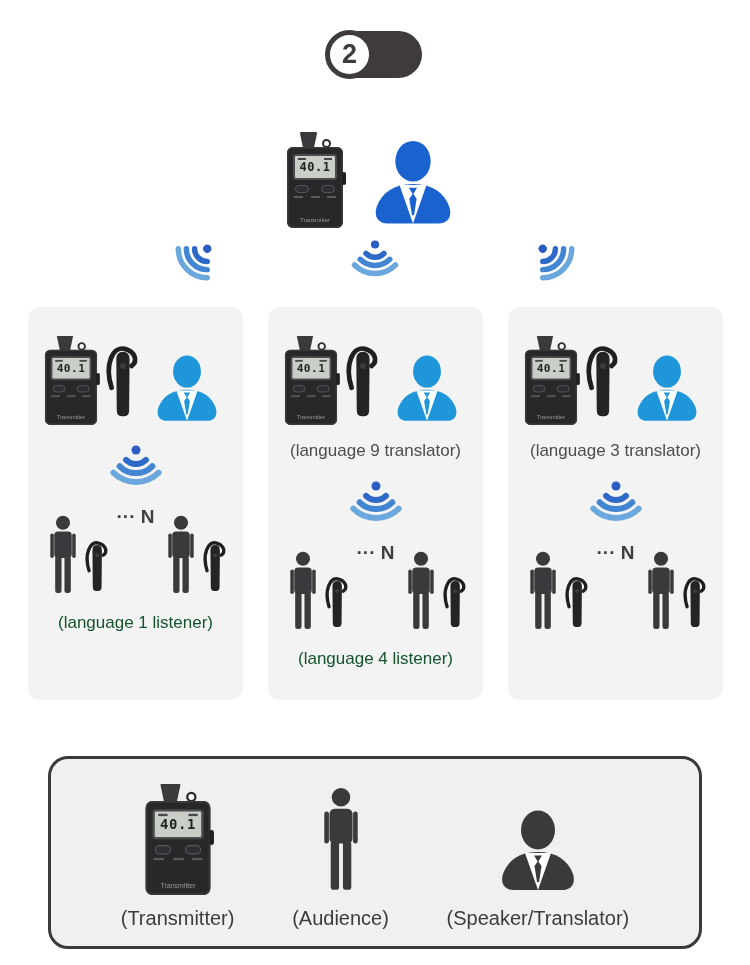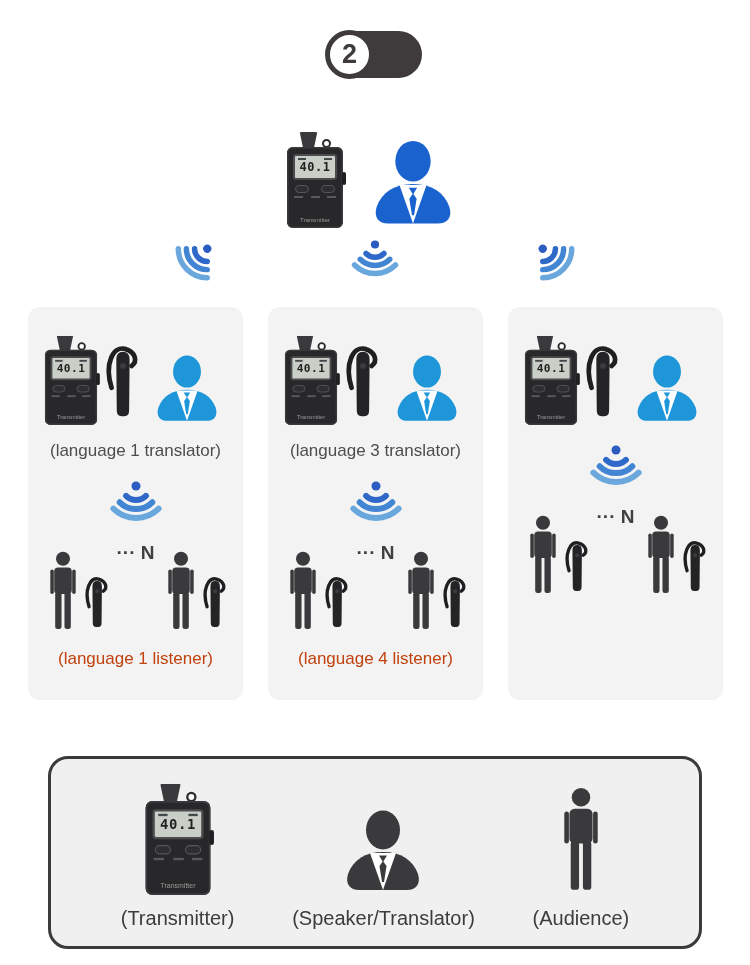--- a/index.html
+++ b/index.html
@@ -53,21 +53,21 @@
   .cards { position:absolute; top:307px; left:28px; display:flex; gap:25px; }
   .card { width:215px; height:393px; background:#f3f3f3; border-radius:12px; display:flex;
     flex-direction:column; align-items:center; }
   .card-devices { display:flex; align-items:flex-end; gap:5px; margin-top:20px; height:98px; }
   .card-devices .dev-box { width:54px; height:92px; }
   .card-label { margin-top:16px; font-size:17px; color:#4d4d4d; }
   .card-wifi { margin-top:16px; width:64px; height:50px; }
   .listeners { display:flex; align-items:flex-end; margin-top:14px; height:92px; }
   .listener-group { display:flex; align-items:flex-end; }
   .n-label { font-size:19px; font-weight:bold; color:#3f3f3f; margin:0 7px; align-self:flex-start; line-height:1; padding-top:2px; }
-  .listener-label { margin-top:16px; font-size:17px; color:#c2410c; }
+  .listener-label { margin-top:16px; font-size:17px; color:#14532d; }
 
   
   .legend { position:absolute; top:756px; left:48px; width:654px; height:193px; background:#f0f0f0;
     border:3px solid #3a3a3a; border-radius:20px; display:flex; align-items:flex-end;
     justify-content:space-evenly; padding:0 12px 16px; }
   .legend-item { display:flex; flex-direction:column; align-items:center; }
   .legend-icon-area { height:122px; display:flex; align-items:flex-end; justify-content:center; margin-bottom:12px; }
   .legend-label { font-size:20px; color:#3c3c3c; }
   .legend .dev-box { width:66px; height:114px; }
 
@@ -192,21 +192,20 @@
             <div class="dev-side"></div>
           </div>
         </div>
         <svg width="38" height="82">
             <use href="#sym-earpiece"></use>
           </svg>
         <svg class="person-blue-light" width="82" height="74">
             <use href="#sym-businessman"></use>
           </svg>
       </div>
-      <div class="card-label">(language 1 translator)</div>
       <svg class="card-wifi">
           <use href="#sym-wifi"></use>
         </svg>
       <div class="listeners">
         <div class="listener-group">
           <svg class="person-dark" width="40" height="82">
               <use href="#sym-person"></use>
             </svg>
           <svg width="27" height="58">
               <use href="#sym-earpiece"></use>
@@ -253,21 +252,21 @@
             <div class="dev-side"></div>
           </div>
         </div>
         <svg width="38" height="82">
             <use href="#sym-earpiece"></use>
           </svg>
         <svg class="person-blue-light" width="82" height="74">
             <use href="#sym-businessman"></use>
           </svg>
       </div>
-      <div class="card-label">(language 3 translator)</div>
+      <div class="card-label">(language 9 translator)</div>
       <svg class="card-wifi">
           <use href="#sym-wifi"></use>
         </svg>
       <div class="listeners">
         <div class="listener-group">
           <svg class="person-dark" width="40" height="82">
               <use href="#sym-person"></use>
             </svg>
           <svg width="27" height="58">
               <use href="#sym-earpiece"></use>
@@ -314,20 +313,21 @@
             <div class="dev-side"></div>
           </div>
         </div>
         <svg width="38" height="82">
             <use href="#sym-earpiece"></use>
           </svg>
         <svg class="person-blue-light" width="82" height="74">
             <use href="#sym-businessman"></use>
           </svg>
       </div>
+      <div class="card-label">(language 3 translator)</div>
       <svg class="card-wifi">
           <use href="#sym-wifi"></use>
         </svg>
       <div class="listeners">
         <div class="listener-group">
           <svg class="person-dark" width="40" height="82">
               <use href="#sym-person"></use>
             </svg>
           <svg width="27" height="58">
               <use href="#sym-earpiece"></use>
@@ -375,30 +375,30 @@
             <div class="dev-side"></div>
           </div>
         </div>
       </div>
       <div class="legend-label">(Transmitter)</div>
     </div>
 
 
     <div class="legend-item">
       <div class="legend-icon-area">
+        <svg class="person-dark" width="52" height="108">
+            <use href="#sym-person"></use>
+          </svg>
+      </div>
+      <div class="legend-label">(Audience)</div>
+    </div>
+
+    <div class="legend-item">
+      <div class="legend-icon-area">
         <svg class="person-dark" width="100" height="90">
             <use href="#sym-businessman"></use>
           </svg>
       </div>
       <div class="legend-label">(Speaker/Translator)</div>
     </div>
-
-    <div class="legend-item">
-      <div class="legend-icon-area">
-        <svg class="person-dark" width="52" height="108">
-            <use href="#sym-person"></use>
-          </svg>
-      </div>
-      <div class="legend-label">(Audience)</div>
-    </div>
   </div>
 
 </div>
 
 </body></html>

